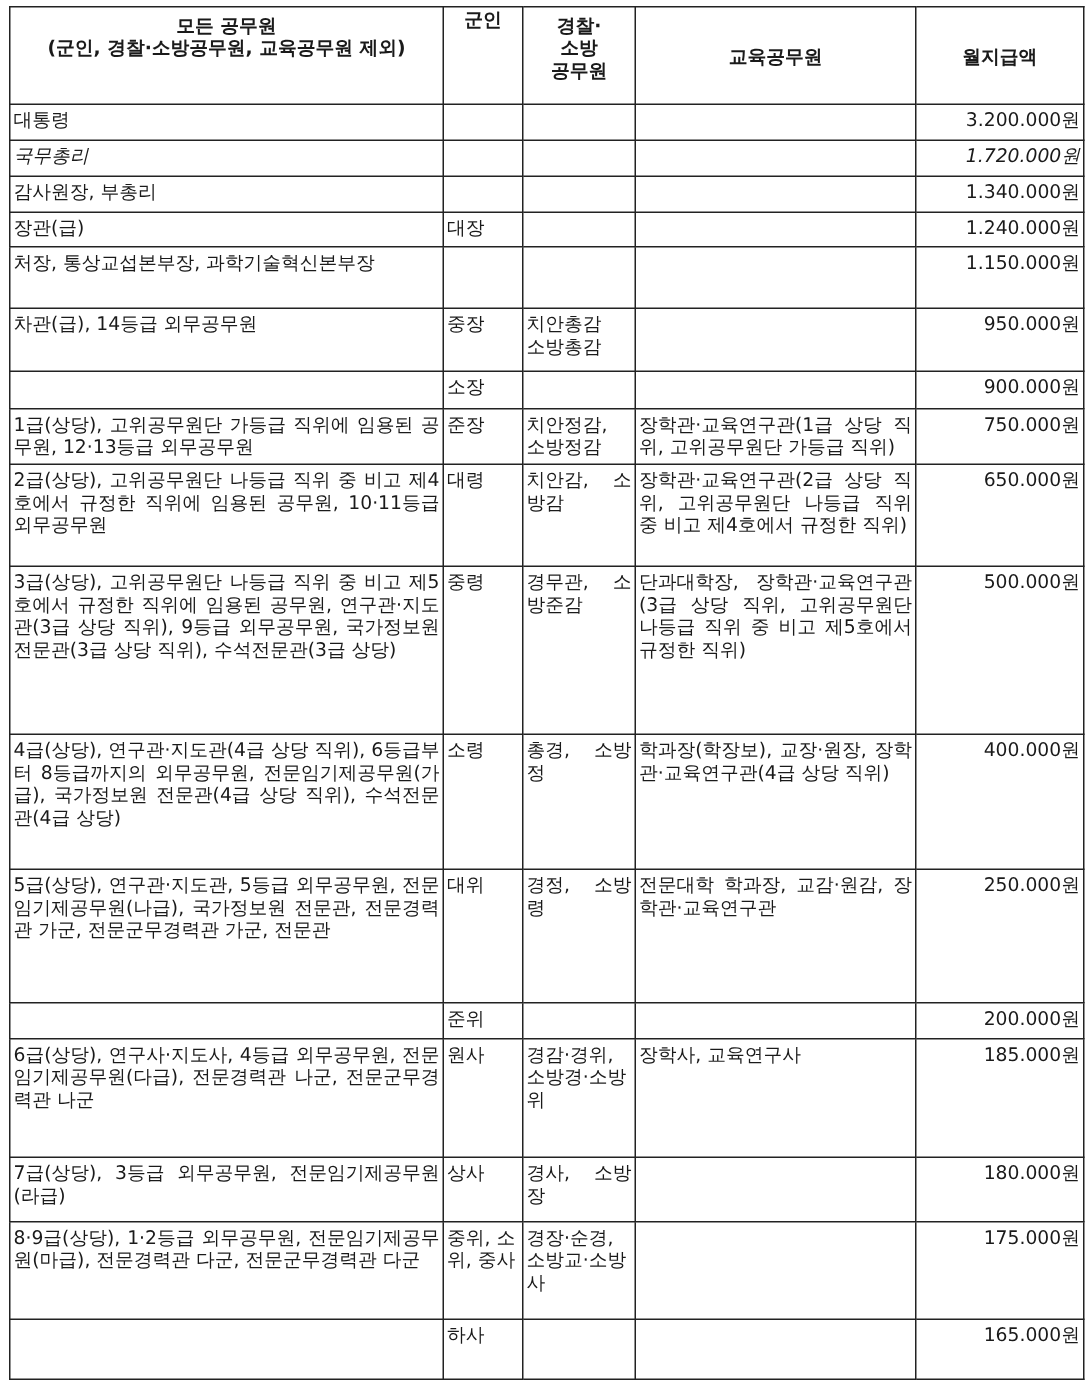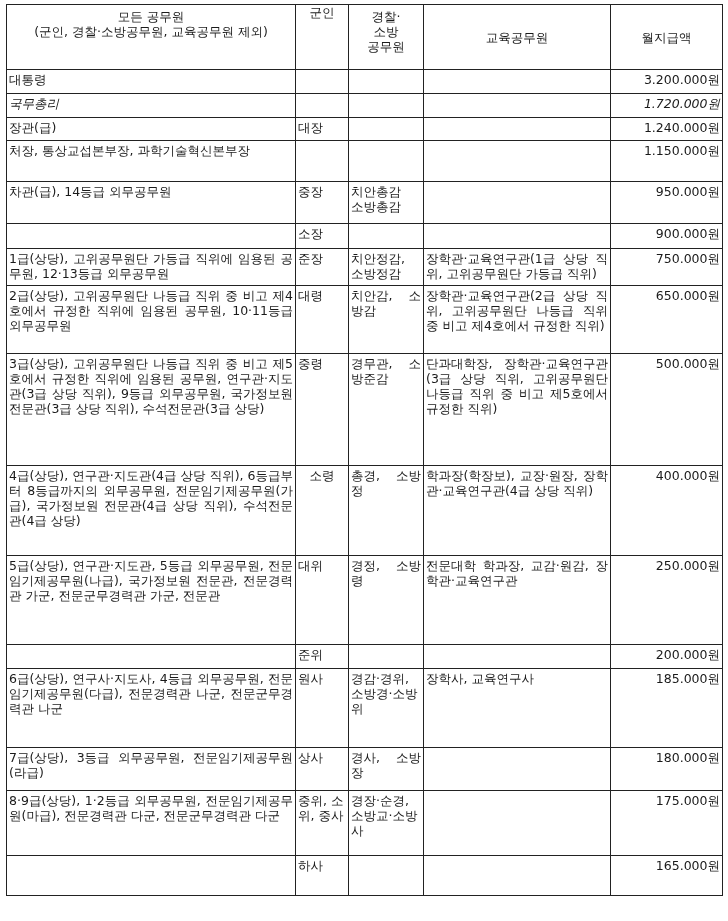--- a/index.html
+++ b/index.html
@@ -11,21 +11,21 @@
     width: 716px;
     font-size: 12.5px; line-height: 15px;
   }
   table.pay td, table.pay th {
     border: 1.5px solid #222;
     vertical-align: top;
     padding: 2px 2px 2px 2px;
     word-break: break-all;
     overflow: hidden;
   }
-  table.pay th { font-weight: normal; text-align: center; vertical-align: middle; }
+  table.pay th { font-weight: bold; text-align: center; vertical-align: middle; }
   td.amt { text-align: right; padding-right: 10px; }
   td.amt.center { }
   .txt { text-align: justify; }
 </style>
 </head>
 <body>
 
 <table class="pay">
   <colgroup>
     <col style="width:289px">
@@ -53,20 +53,27 @@
         <td class="txt" style="white-space: pre-line;"></td>
         <td class="txt"></td>
         <td class="amt">3.200.000원</td>
       </tr>
       <tr style="height: 24px; font-style: italic;">
         <td class="txt">국무총리</td>
         <td style="white-space: pre-line;"></td>
         <td class="txt" style="white-space: pre-line;"></td>
         <td class="txt"></td>
         <td class="amt">1.720.000원</td>
+      </tr>
+      <tr style="height: 24px;">
+        <td class="txt">감사원장, 부총리</td>
+        <td style="white-space: pre-line;"></td>
+        <td class="txt" style="white-space: pre-line;"></td>
+        <td class="txt"></td>
+        <td class="amt">1.340.000원</td>
       </tr>
       <tr style="height: 23px;">
         <td class="txt">장관(급)</td>
         <td style="white-space: pre-line;">대장</td>
         <td class="txt" style="white-space: pre-line;"></td>
         <td class="txt"></td>
         <td class="amt">1.240.000원</td>
       </tr>
       <tr style="height: 41px;">
         <td class="txt">처장, 통상교섭본부장, 과학기술혁신본부장</td>
@@ -106,21 +113,21 @@
       </tr>
       <tr style="height: 112px;">
         <td class="txt">3급(상당), 고위공무원단 나등급 직위 중 비고 제5호에서 규정한 직위에 임용된 공무원, 연구관·지도관(3급 상당 직위), 9등급 외무공무원, 국가정보원 전문관(3급 상당 직위), 수석전문관(3급 상당)</td>
         <td style="white-space: pre-line;">중령</td>
         <td class="txt" style="white-space: pre-line;">경무관, 소방준감</td>
         <td class="txt">단과대학장, 장학관·교육연구관(3급 상당 직위, 고위공무원단 나등급 직위 중 비고 제5호에서 규정한 직위)</td>
         <td class="amt center">500.000원</td>
       </tr>
       <tr style="height: 90px;">
         <td class="txt">4급(상당), 연구관·지도관(4급 상당 직위), 6등급부터 8등급까지의 외무공무원, 전문임기제공무원(가급), 국가정보원 전문관(4급 상당 직위), 수석전문관(4급 상당)</td>
-        <td style="white-space: pre-line; text-align: center;">소령</td>
+        <td style="white-space: pre-line;">소령</td>
         <td class="txt" style="white-space: pre-line;">총경, 소방정</td>
         <td class="txt">학과장(학장보), 교장·원장, 장학관·교육연구관(4급 상당 직위)</td>
         <td class="amt center">400.000원</td>
       </tr>
       <tr style="height: 89px;">
         <td class="txt">5급(상당), 연구관·지도관, 5등급 외무공무원, 전문임기제공무원(나급), 국가정보원 전문관, 전문경력관 가군, 전문군무경력관 가군, 전문관</td>
         <td style="white-space: pre-line;">대위</td>
         <td class="txt" style="white-space: pre-line;">경정, 소방령</td>
         <td class="txt">전문대학 학과장, 교감·원감, 장학관·교육연구관</td>
         <td class="amt center">250.000원</td>

